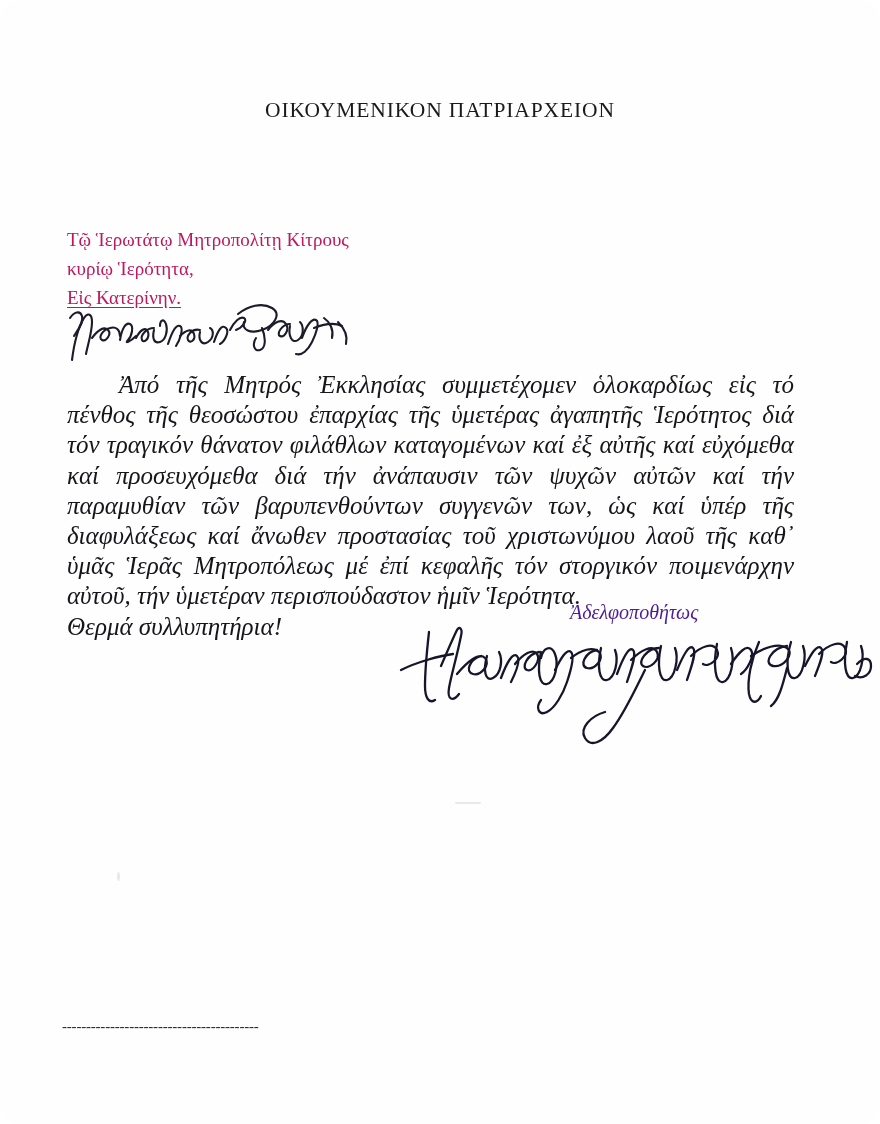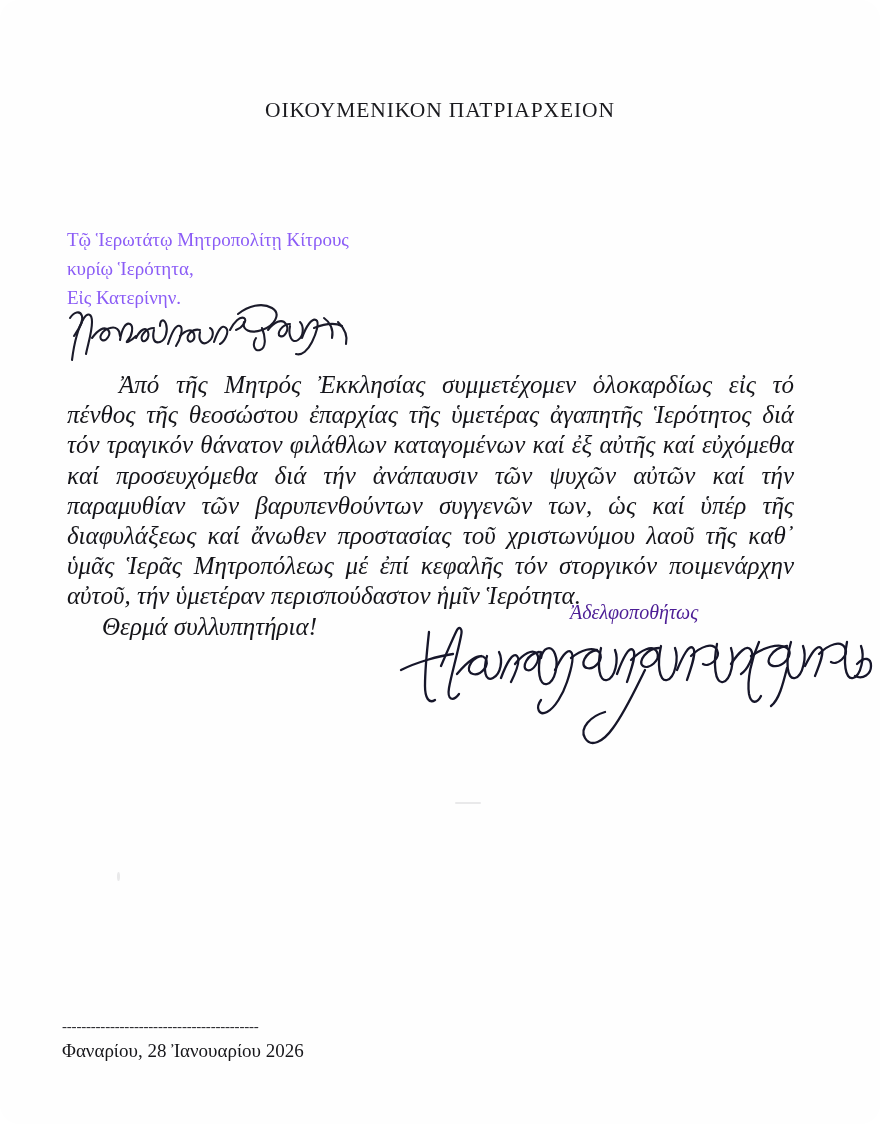--- a/index.html
+++ b/index.html
@@ -35,26 +35,27 @@
     color: #1a1a1e;
   }
 
   
   .addressee {
     position: absolute;
     top: 225px;
     left: 67px;
     font-size: 19px;
     line-height: 29px;
-    color: #8b5cf6;
+    color: #be185d;
   }
   .addressee .line {
     white-space: nowrap;
   }
   .addressee .underlined {
+    text-decoration: underline;
     text-underline-offset: 3px;
   }
 
   
   .salutation-hand {
     position: absolute;
     top: 300px;
     left: 62px;
     width: 300px;
     height: 62px;
@@ -71,21 +72,20 @@
     line-height: 30.2px;
     text-align: justify;
     font-style: italic;
     font-family: "Liberation Serif", serif;
     color: #15151a;
     text-indent: 52px;
   }
   .body-text .closing {
     display: block;
     text-indent: 0;
-    margin-left: 35px;
   }
 
   
   .sig-word {
     position: absolute;
     top: 601px;
     left: 570px;
     font-size: 20px;
     font-style: italic;
     color: #4c1d95;
@@ -204,17 +204,16 @@
         <path d="M424 42 C434 32, 446 28, 450 36 C454 44, 442 54, 436 50"></path>
         <path d="M452 30 C448 50, 450 68, 458 66 C466 64, 470 44, 466 34"></path>
         <path d="M462 52 C470 44, 476 46, 476 54 C476 62, 468 68, 460 64"></path>
         <path d="M392 56 C388 72, 384 88, 376 94"></path>
       </g>
     </svg>
   </div>
 
   <div class="footer-rule">-----------------------------------------</div>
 
-  <div class="footer-place">Φαναρίου, 28 Ἰανουαρίου 2026</div>
 
   <div class="speck a"></div>
   <div class="speck b"></div>
 </div>
 
 </body></html>

